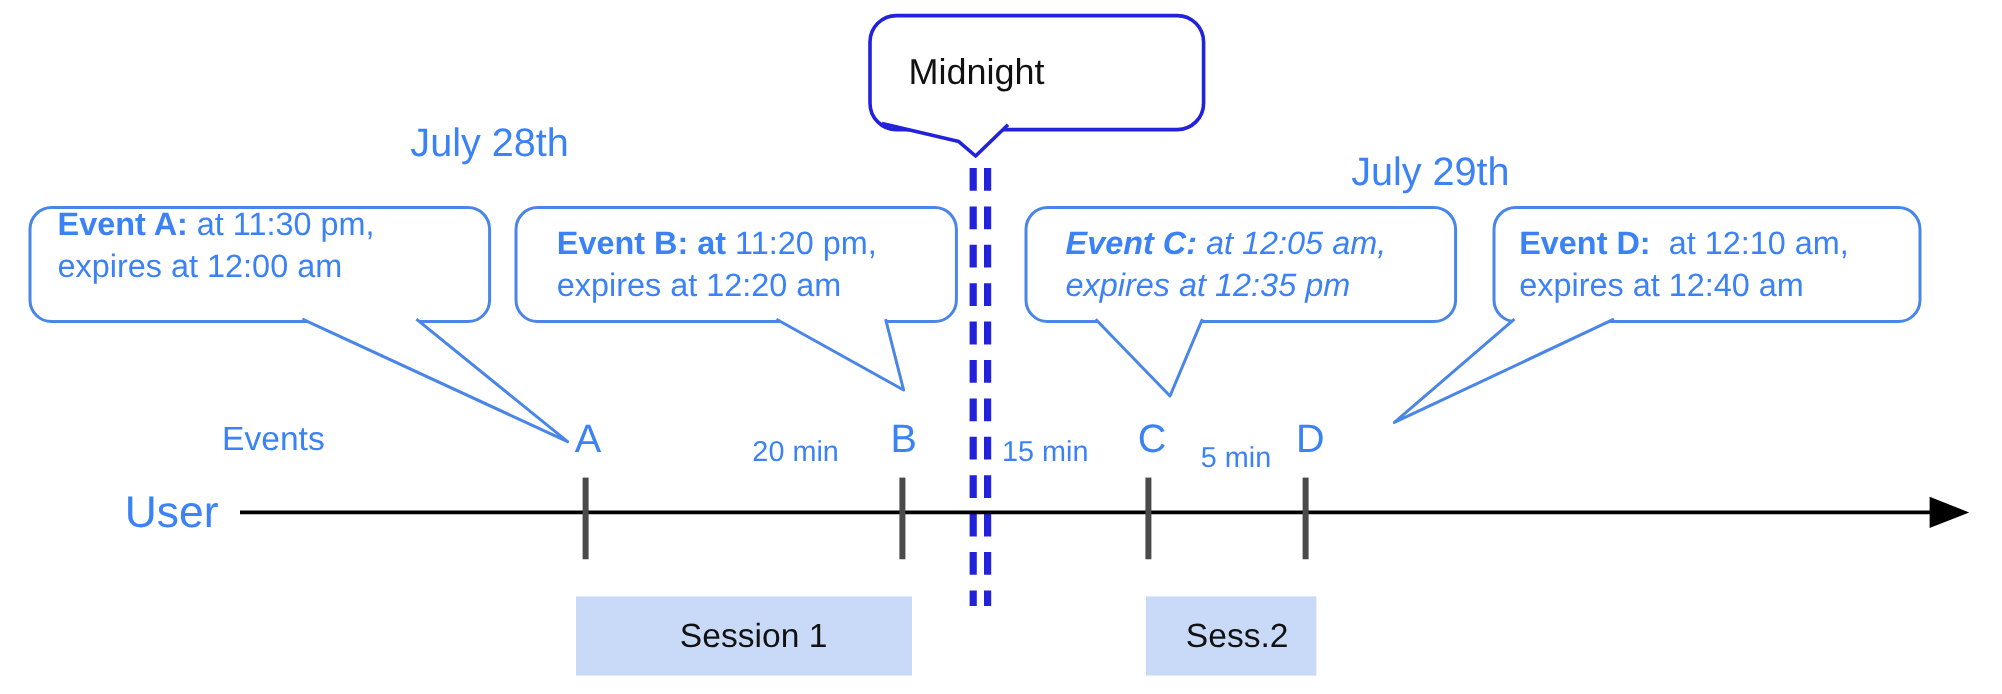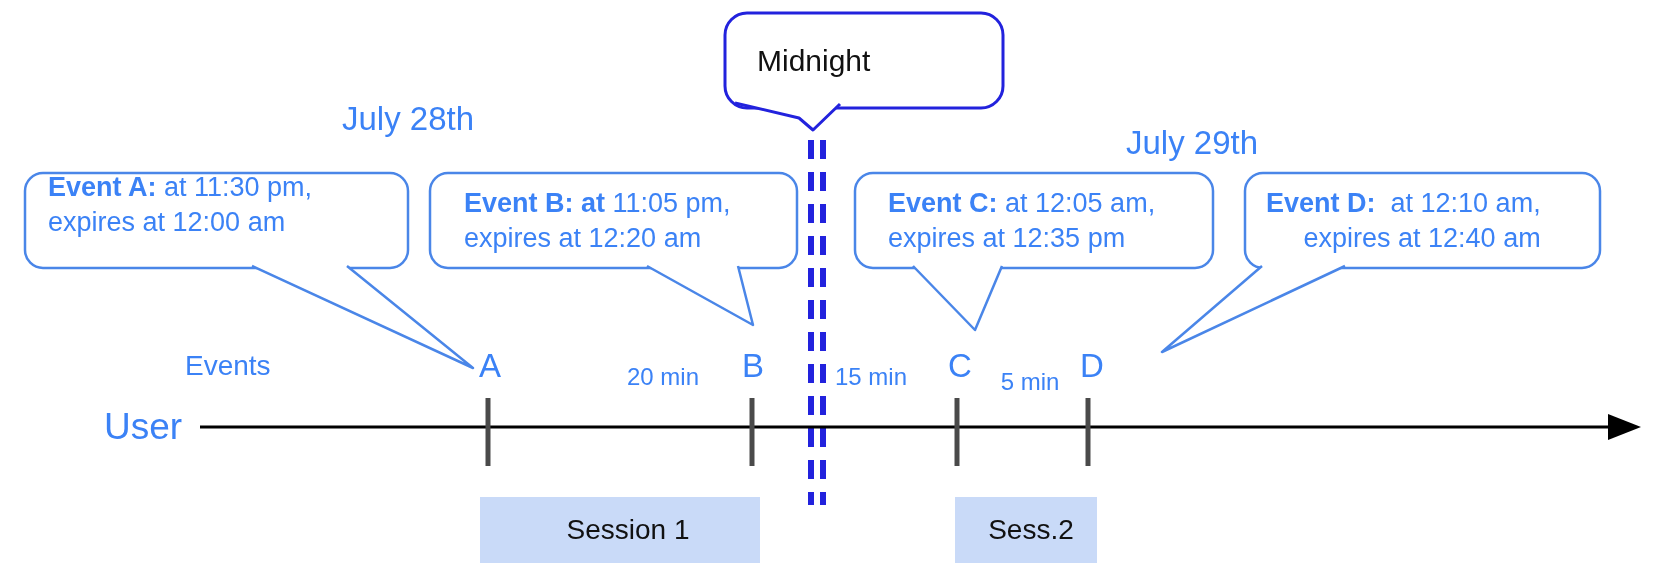--- a/index.html
+++ b/index.html
@@ -69,28 +69,28 @@
   <div class="txt date-label" style="left:288px;top:100px;">July 28th</div>
   <div class="txt date-label" style="left:1072px;top:100px;margin-top:24px;">July 29th</div>
 
   <div class="midnight-label">Midnight</div>
 
   <div class="txt event-text" style="left:48px;top:170px;">
     <div><b>Event A:</b><span> at 11:30 pm,</span></div>
     <div>expires at 12:00 am</div>
   </div>
   <div class="txt event-text" style="left:464px;top:186px;">
-    <div><b>Event B: at</b><span> 11:05 pm,</span></div>
+    <div><b>Event B: at</b><span> 11:20 pm,</span></div>
     <div>expires at 12:20 am</div>
   </div>
-  <div class="txt event-text" style="left:888px;top:186px;">
+  <div class="txt event-text" style="left:888px;top:186px;font-style:italic;">
     <div><b>Event C:</b><span> at 12:05 am,</span></div>
     <div>expires at 12:35 pm</div>
   </div>
-  <div class="txt event-text" style="left:1266px;top:186px;text-align:right;">
+  <div class="txt event-text" style="left:1266px;top:186px;">
     <div><b>Event D:</b><span>&nbsp; at 12:10 am,</span></div>
     <div>expires at 12:40 am</div>
   </div>
 
   <div class="txt axis-events">Events</div>
   <div class="txt axis-user">User</div>
 
   <div class="txt marker-letter" style="left:460px;">A</div>
   <div class="txt marker-letter" style="left:723px;">B</div>
   <div class="txt marker-letter" style="left:930px;">C</div>

